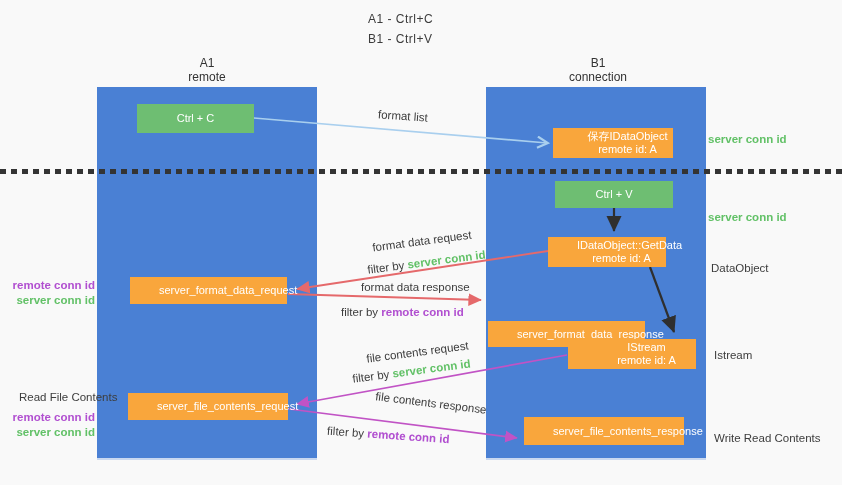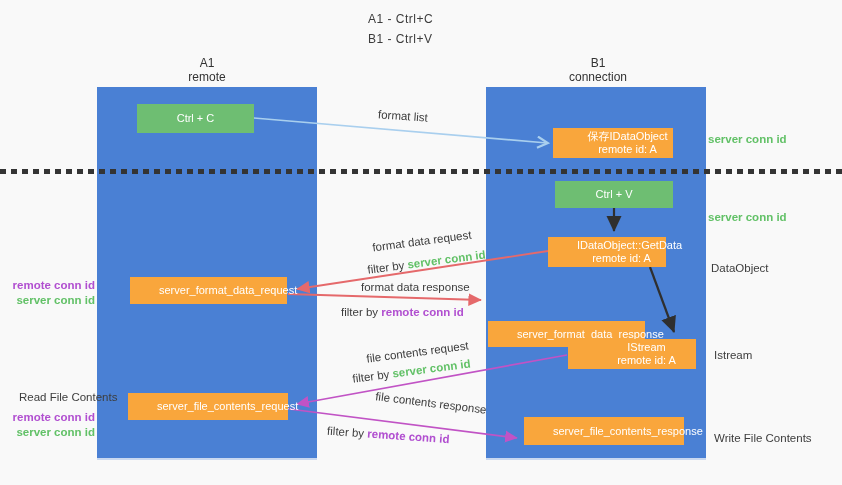--- a/index.html
+++ b/index.html
@@ -168,21 +168,21 @@
     <span>remote id: A</span>
   </div>
   <div class="node orange" style="left:524px; top:417px; width:160px; height:28px;">
     <span>server_file_contents_response</span>
   </div>
 
   <div class="side-label green" style="left:708px; top:133px;">server conn id</div>
   <div class="side-label green" style="left:708px; top:211px;">server conn id</div>
   <div class="side-label dark" style="left:711px; top:238px;margin-top:24px;">DataObject</div>
   <div class="side-label dark" style="left:714px; top:349px;">Istream</div>
-  <div class="side-label dark" style="left:714px; top:432px;">Write File Contents</div>
+  <div class="side-label dark" style="left:714px; top:432px;">Write Read Contents</div>
 
   <div class="label-stack" style="left:0; top:278px; width:95px;">
     <div class="purple">remote conn id</div>
     <div class="green">server conn id</div>
   </div>
   <div class="side-label dark" style="left:19px; top:391px;">Read File Contents</div>
   <div class="label-stack" style="left:0; top:410px; width:95px;">
     <div class="purple">remote conn id</div>
     <div class="green">server conn id</div>
   </div>

